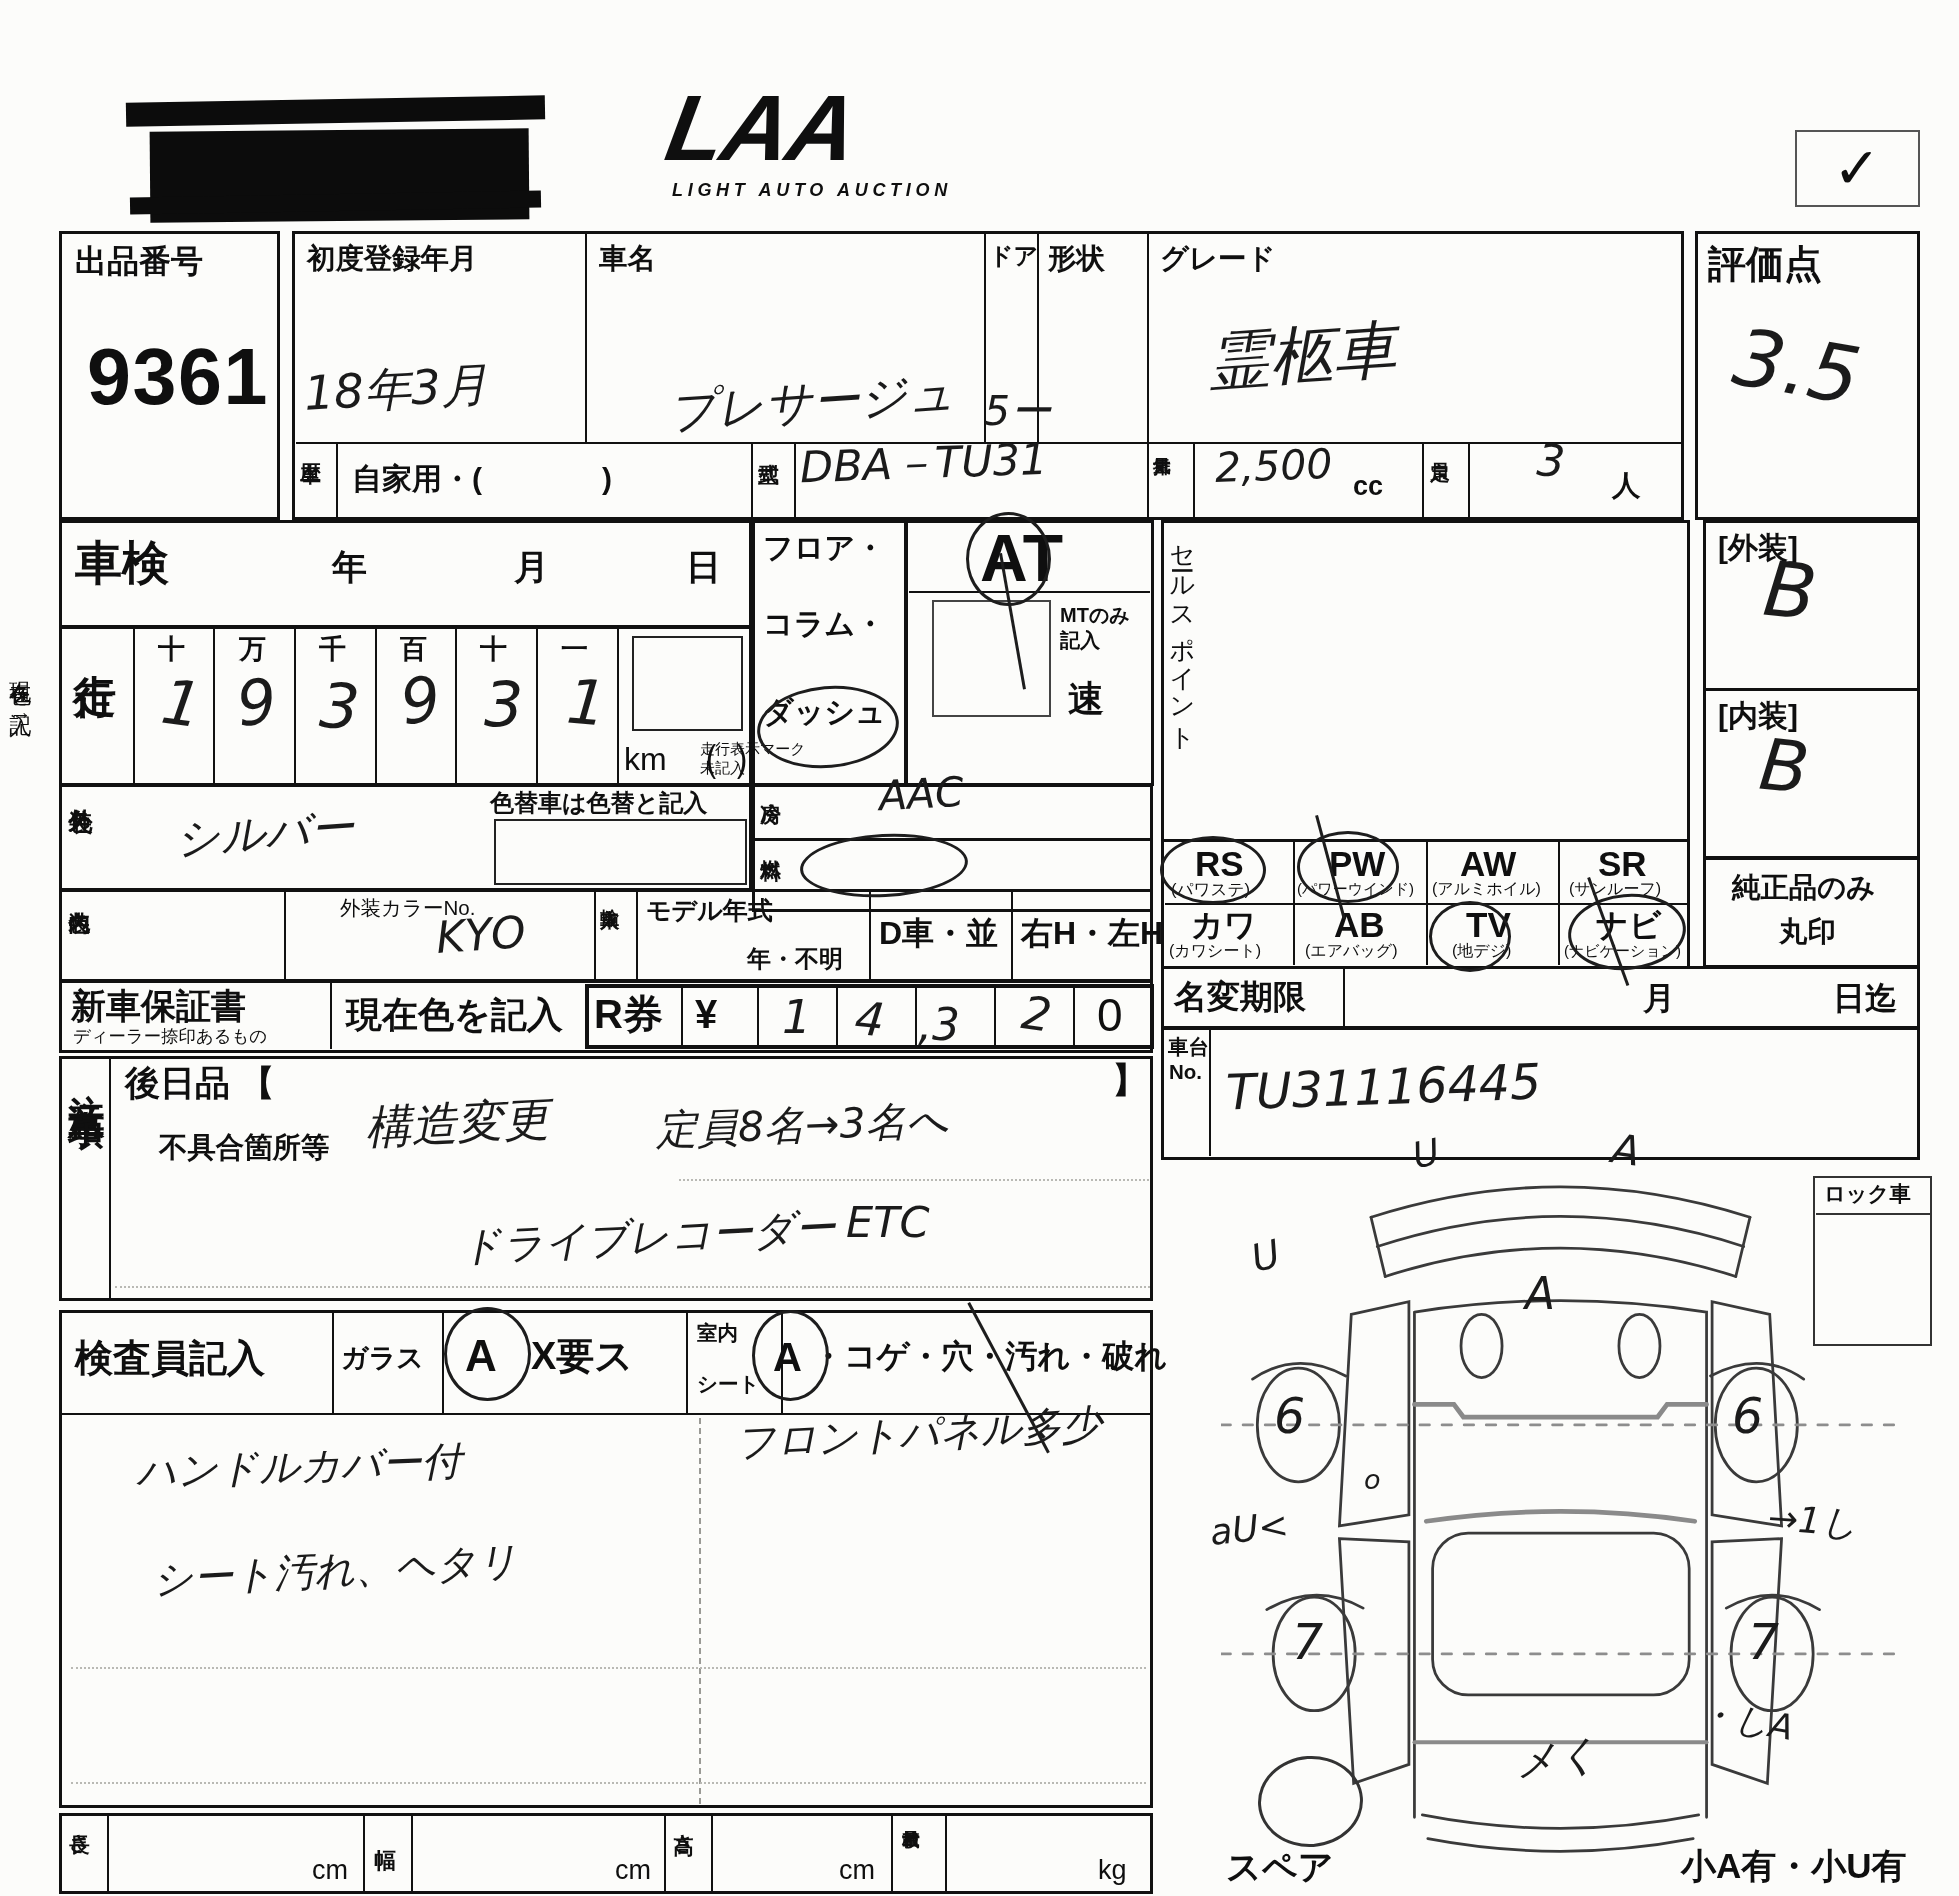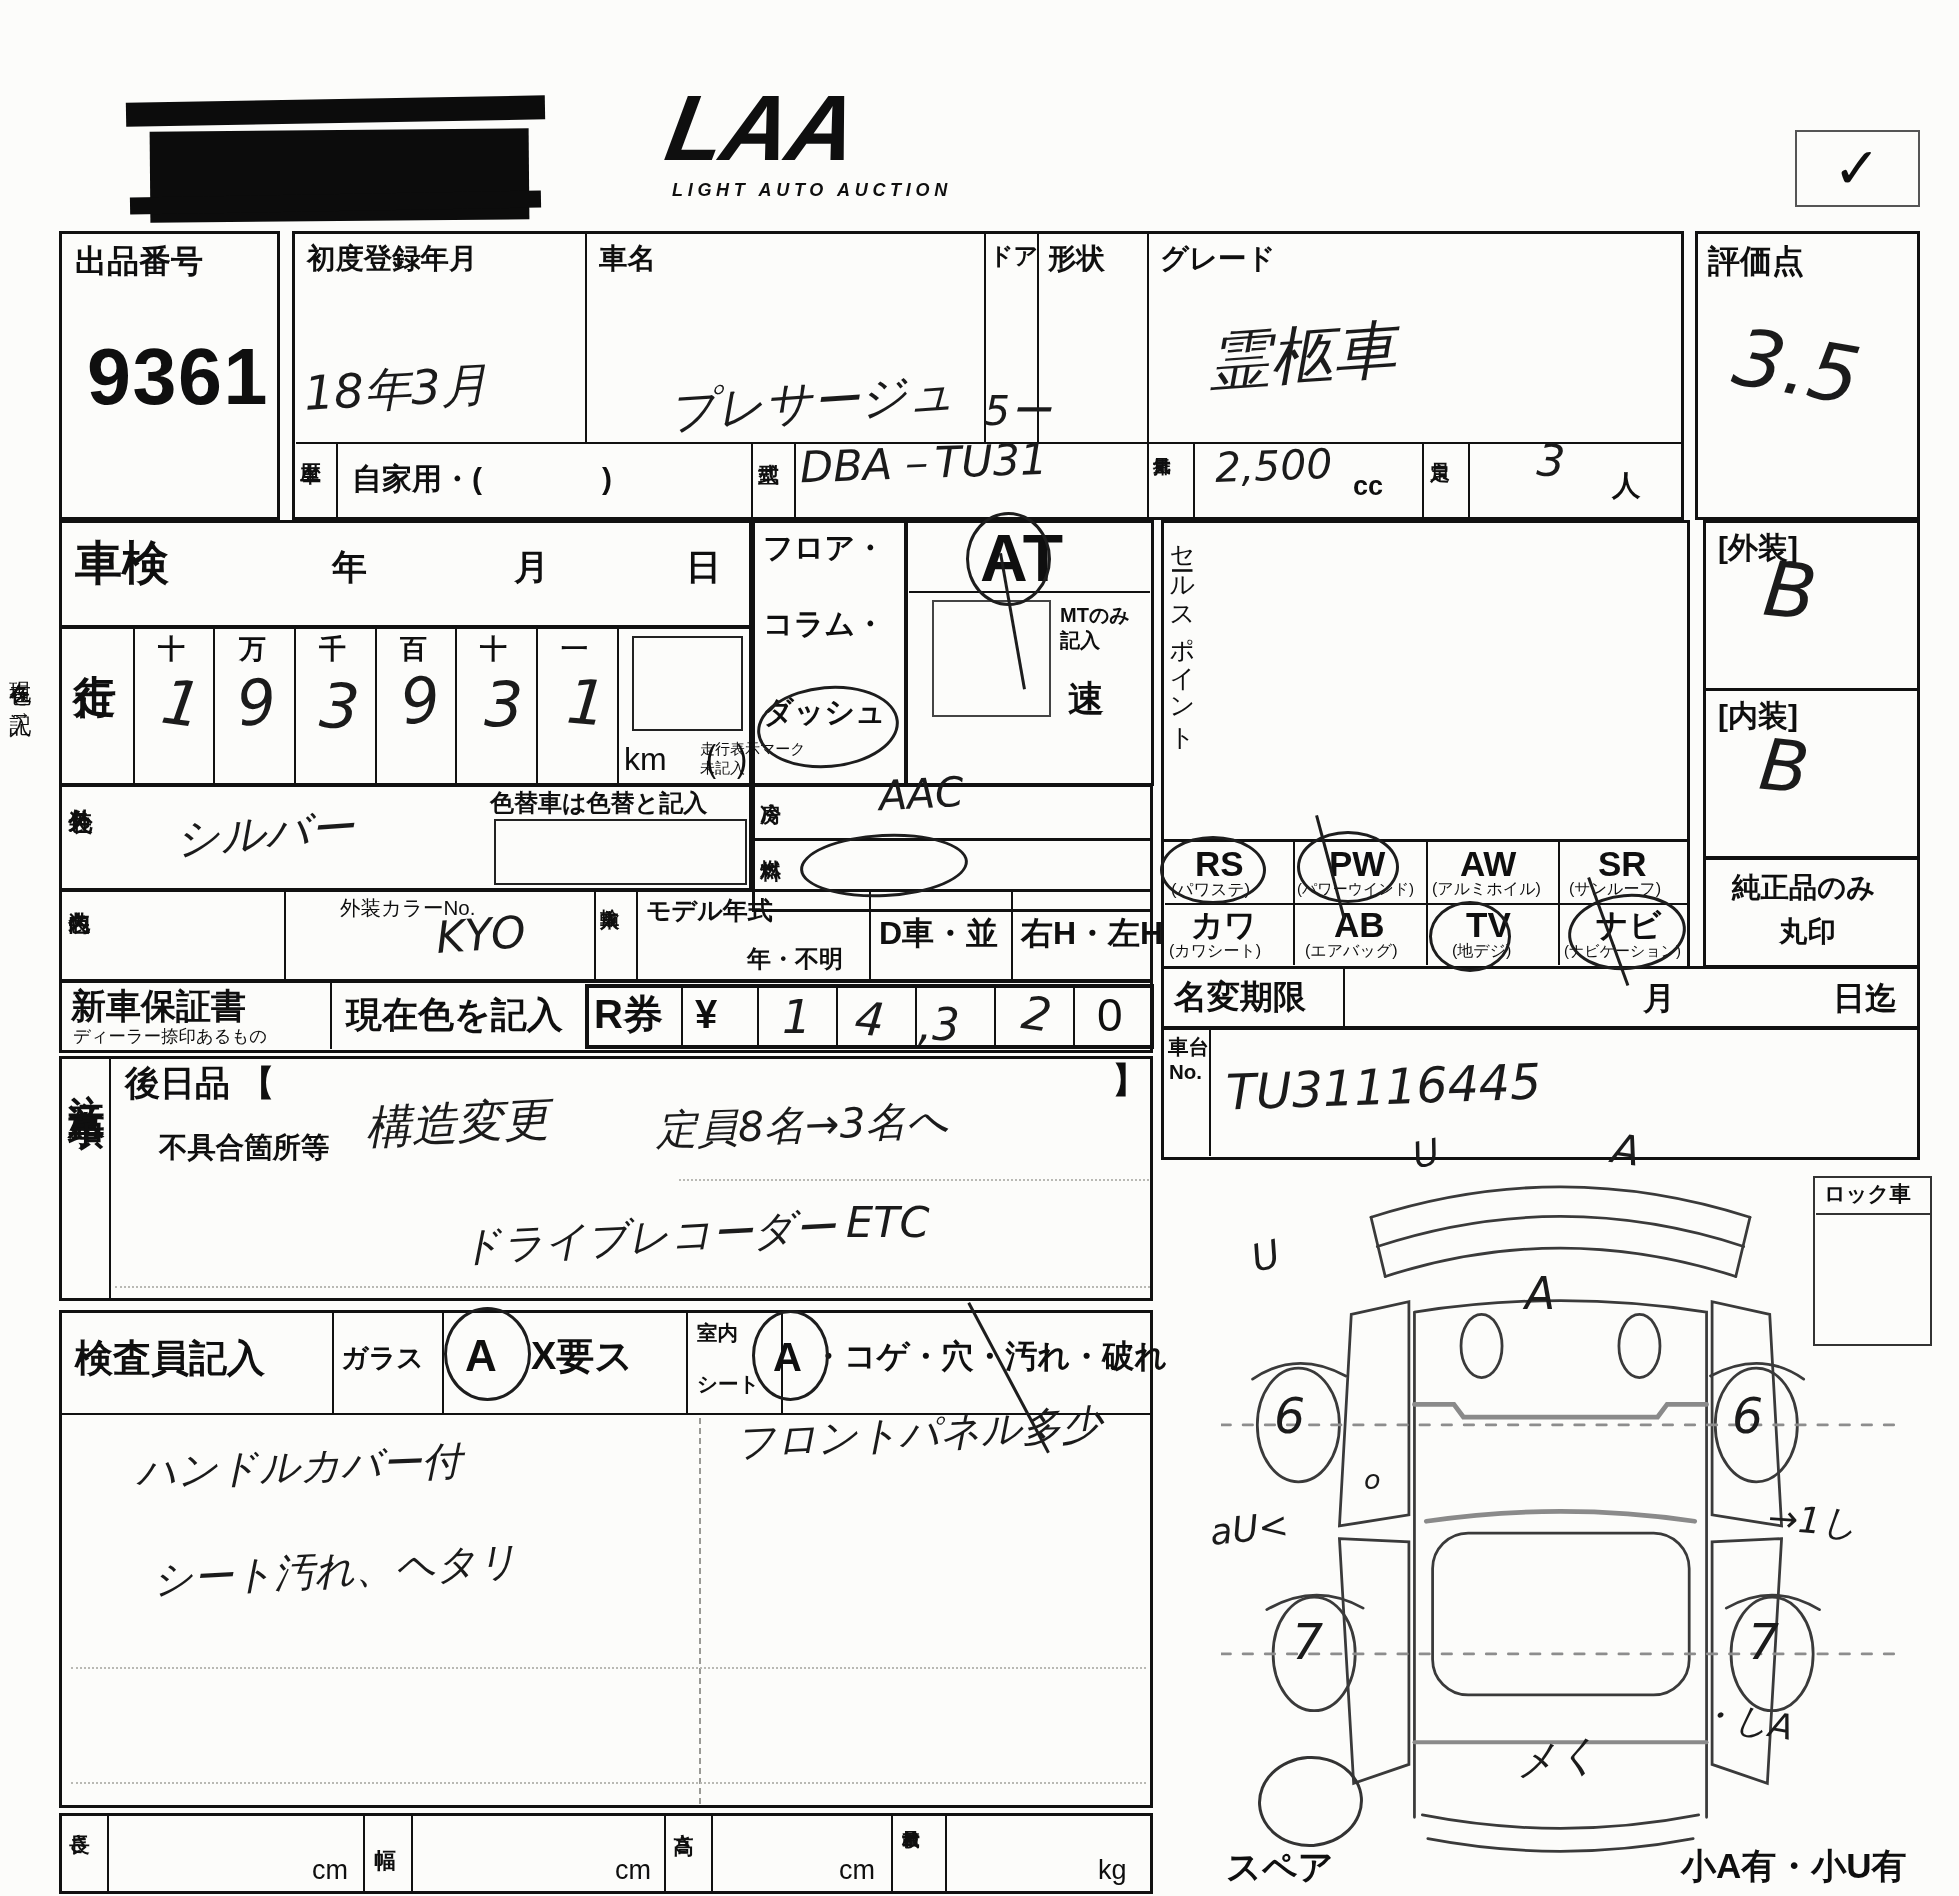--- a/index.html
+++ b/index.html
@@ -61,21 +61,21 @@
   <div class="cellline" style="left:1468px;top:442px;width:2.4px;height:75px;"></div>
   <div class="lbl vtext" style="left:299px;top:447px;font-size:20.5px;letter-spacing:0;">車歴</div>
   <div class="lbl" style="left:352px;top:462px;font-size:30px;">自家用・(　　　　)</div>
   <div class="lbl vtext" style="left:757px;top:447px;font-size:20.5px;letter-spacing:0;">型式</div>
   <div class="lbl vtext" style="left:1152px;top:444px;font-size:17.4px;letter-spacing:0;">排気量</div>
   <div class="lbl" style="left:1353px;top:471px;font-size:27px;">cc</div>
   <div class="lbl vtext" style="left:1429px;top:447px;font-size:19px;letter-spacing:0;">定員</div>
   <div class="lbl" style="left:1612px;top:469px;font-size:28.4px;">人</div>
 
   <div class="box" style="left:1695px;top:231px;width:225px;height:289px;"></div>
-  <div class="lbl" style="left:1708px;top:243px;font-size:32px;text-align:right;">評価点</div>
+  <div class="lbl" style="left:1708px;top:243px;font-size:38px;text-align:right;">評価点</div>
 
   <div class="box" style="left:59px;top:520px;width:693px;height:108px;"></div>
   <div class="lbl" style="left:75px;top:536px;font-size:47px;">車検</div>
   <div class="lbl" style="left:332px;top:547px;font-size:35px;">年</div>
   <div class="lbl" style="left:514px;top:547px;font-size:35px;">月</div>
   <div class="lbl" style="left:686px;top:547px;font-size:35px;">日</div>
 
   <div class="box" style="left:59px;top:626px;width:693px;height:160px;"></div>
   <div class="lbl vtext" style="left:70px;top:640px;font-size:43px;letter-spacing:1.6px;">走行</div>
   <div class="cellline" style="left:133px;top:629px;width:2.4px;height:154px;"></div>

